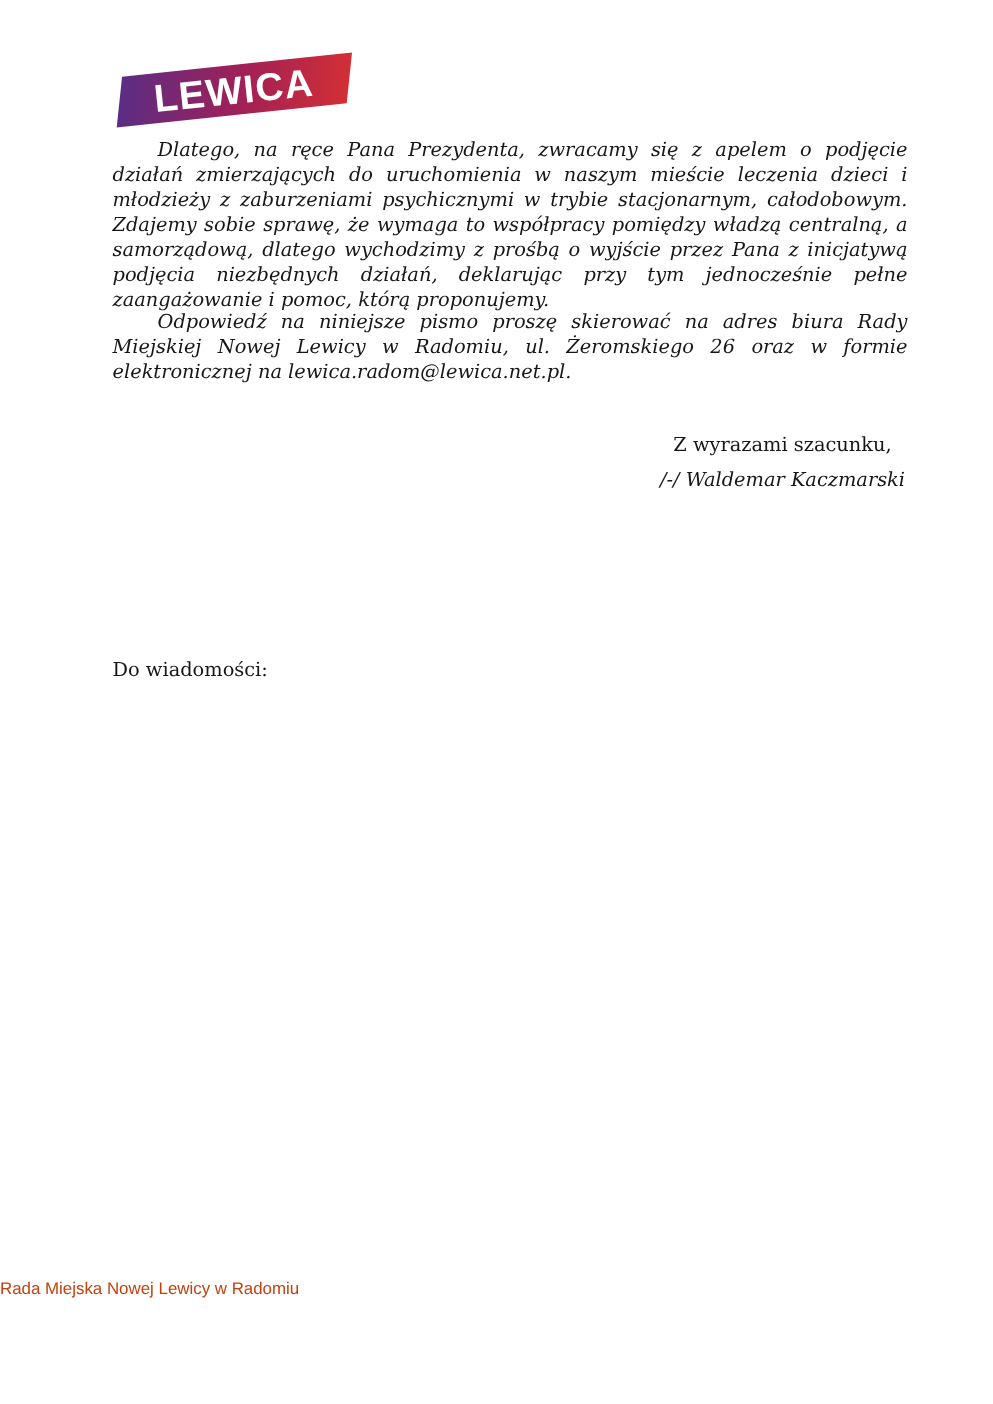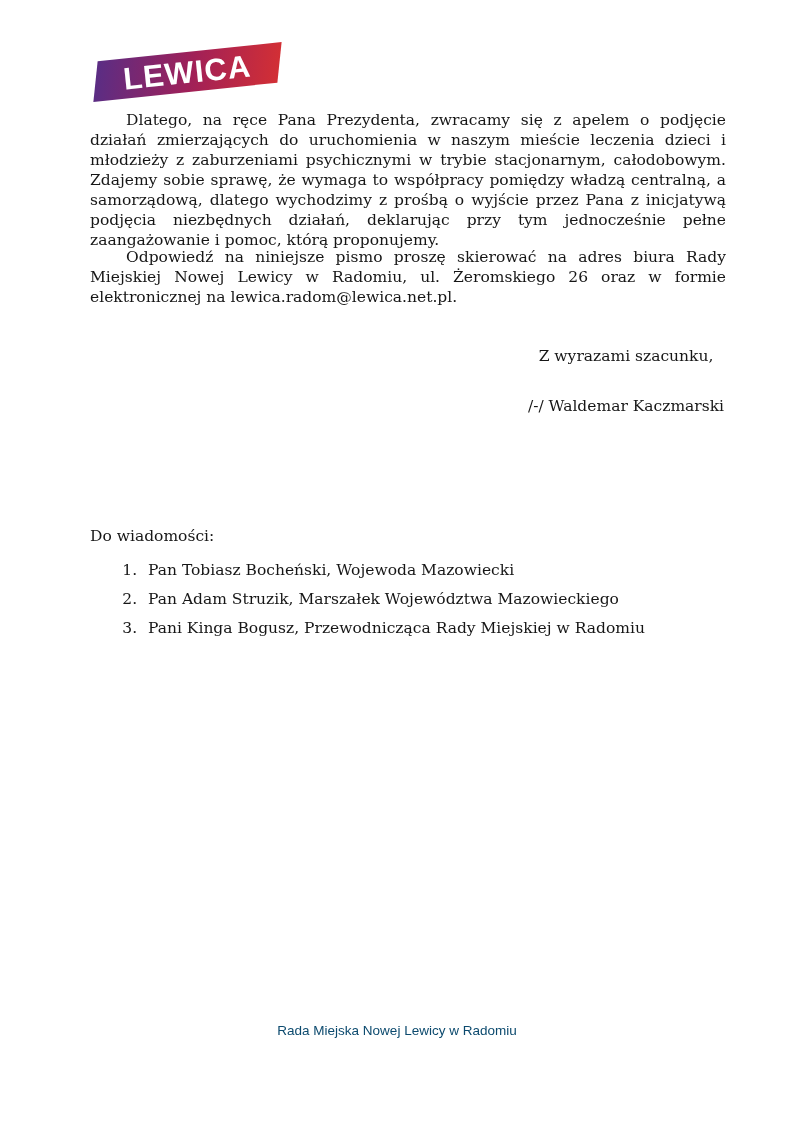--- a/index.html
+++ b/index.html
@@ -45,35 +45,36 @@
   
   .body-para {
     position: absolute;
     left: 90px;
     width: 636px;
     font-size: 15.5px;
     line-height: 20px;
     text-align: justify;
     text-indent: 36px;
     margin: 0;
+    font-style: italic;
   }
   .para-1 { top: 110px; }
   .para-2 { top: 247px; }
   
   .closing-block {
     position: absolute;
     left: 476px;
     top: 346px;
     width: 300px;
     text-align: center;
     font-size: 15.5px;
     line-height: 20px;
   }
-  .closing-line { margin: 0 0 30px 0; }
-  .signature-line { margin: 0; }
+  .closing-line { margin: 0 0 8px 0; }
+  .signature-line { margin: 0; font-style: italic; }
   
   .cc-heading {
     position: absolute;
     left: 90px;
     top: 526px;
     font-size: 15.5px;
     line-height: 20px;
     margin: 0;
   }
   .cc-list {
@@ -87,25 +88,24 @@
   .cc-list li {
     line-height: 29px;
     padding-left: 6px;
   }
   
   .footer-address {
     position: absolute;
     left: 0;
     top: 1021px;
     width: 794px;
-    text-align: center;
     font-family: "Liberation Sans", sans-serif;
     font-size: 13.5px;
     line-height: 19px;
-    color: #0c4a6e;
+    color: #c2410c;
   }
   .footer-address div { margin: 0; }
 </style>
 </head>
 <body>
 
 <div class="page">
 
   <div class="logo-banner" style="background: linear-gradient(90deg, rgb(91, 45, 132) 0%, rgb(160, 32, 88) 52%, rgb(210, 47, 53) 100%);">
     <span class="logo-text" style="color: rgb(255, 255, 255);">LEWICA</span>
@@ -115,29 +115,18 @@
 
   <p class="body-para para-2">Odpowiedź na niniejsze pismo proszę skierować na adres biura Rady Miejskiej Nowej Lewicy w Radomiu, ul. Żeromskiego 26 oraz w formie elektronicznej na lewica.radom@lewica.net.pl.</p>
 
   <div class="closing-block">
     <p class="closing-line">Z wyrazami szacunku,</p>
     <p class="signature-line">/-/ Waldemar Kaczmarski</p>
   </div>
 
   <p class="cc-heading">Do wiadomości:</p>
 
-  <ol class="cc-list">
-    <li>
-      <span>Pan Tobiasz Bocheński, Wojewoda Mazowiecki</span>
-    </li>
-    <li>
-      <span>Pan Adam Struzik, Marszałek Województwa Mazowieckiego</span>
-    </li>
-    <li>
-      <span>Pani Kinga Bogusz, Przewodnicząca Rady Miejskiej w Radomiu</span>
-    </li>
-  </ol>
 
   <div class="footer-address">
     <div>Rada Miejska Nowej Lewicy w Radomiu</div>
   </div>
 
 </div>
 
 </body></html>

